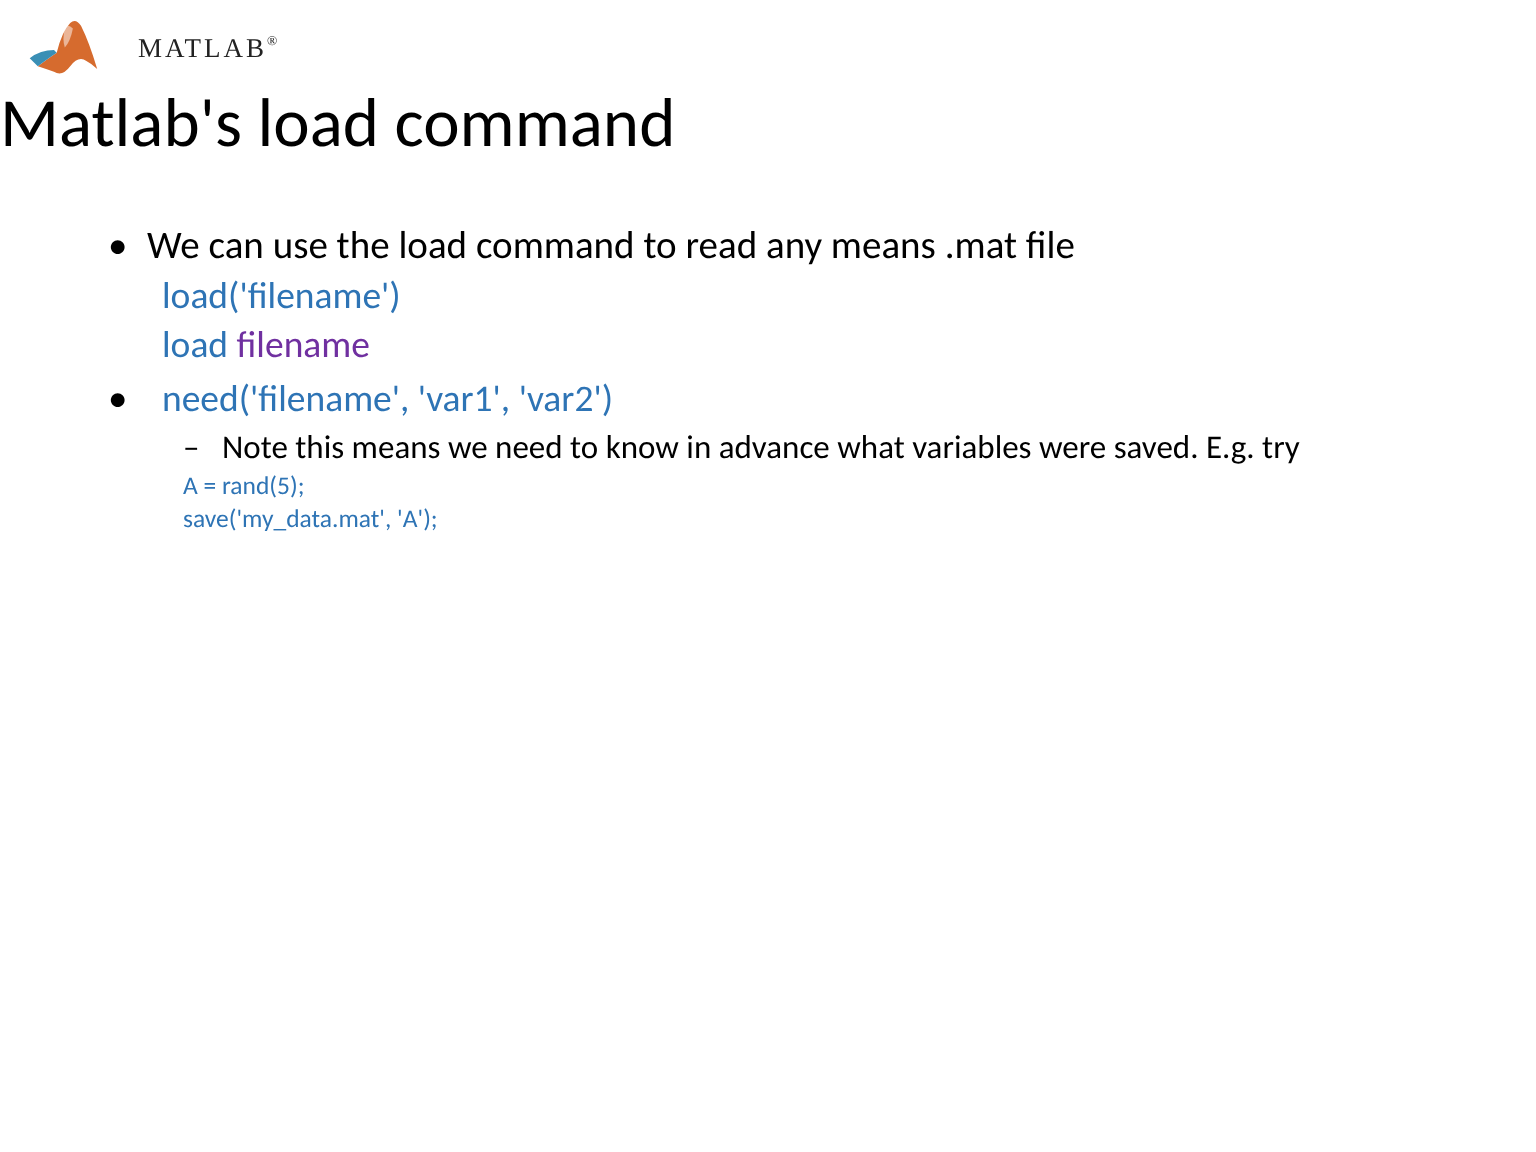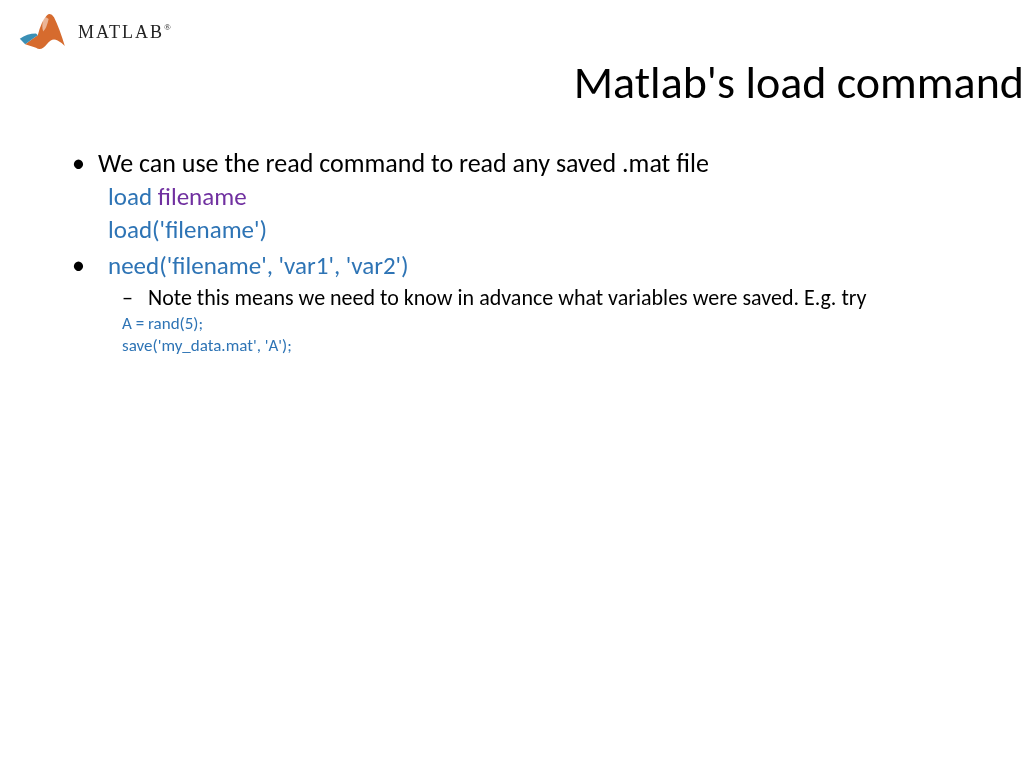--- a/index.html
+++ b/index.html
@@ -10,35 +10,35 @@
       font-family: Calibri, "Segoe UI", Arial, sans-serif;
       position: relative;
       overflow: hidden;
     }
     .logo-area {
       position: absolute;
       top: 10px;
       left: 18px;
       display: flex;
       align-items: center;
-      gap: 6px;
+      gap: 20px;
     }
     .logo-icon {
       width: 54px;
       height: 45px;
     }
     .logo-text {
       font-family: "Trajan Pro", Georgia, serif;
       font-size: 18px;
       letter-spacing: 2px;
       color: #222;
       font-weight: 400;
     }
     .title {
-      text-align: right;
+      text-align: left;
       font-size: 46px;
       color: #000;
       font-weight: 400;
       margin-top: 54px;
       margin-bottom: 38px;
       font-family: Calibri, Arial, sans-serif;
     }
     .content {
       margin-left: 72px;
       margin-right: 60px;
@@ -110,24 +110,24 @@
   <span class="logo-text">
     <span>MATLAB</span><sup style="font-size:9px;vertical-align:top">®</sup>
   </span>
 </div>
 
 <h1 class="title">Matlab's load command</h1>
 
 <div class="content">
   <ul class="outer">
     <li>
-      <span>We can use the read command to read any saved .mat file</span>
+      <span>We can use the load command to read any means .mat file</span>
       <div class="sub">
+        <div class="code-line blue">load('filename')</div>
         <div class="code-line"><span class="blue">load</span><span class="purple"> filename</span></div>
-        <div class="code-line blue">load('filename')</div>
       </div>
     </li>
     <li>
       <div class="sub">
         <div class="code-line blue">need('filename', 'var1', 'var2')</div>
         <div class="dash-item">
           <span>Note this means we need to know in advance what variables were saved. E.g. try</span>
         </div>
         <div class="after-dash">
           <div class="code-line blue">A = rand(5);</div>

